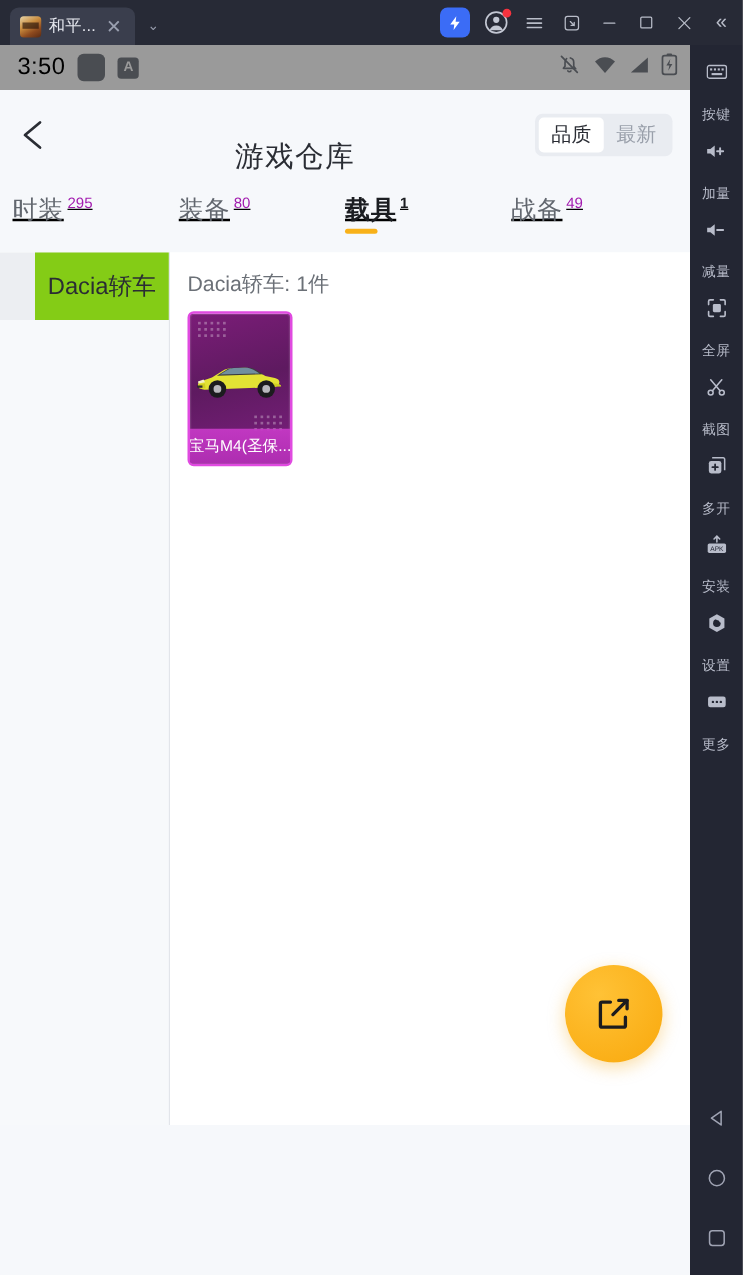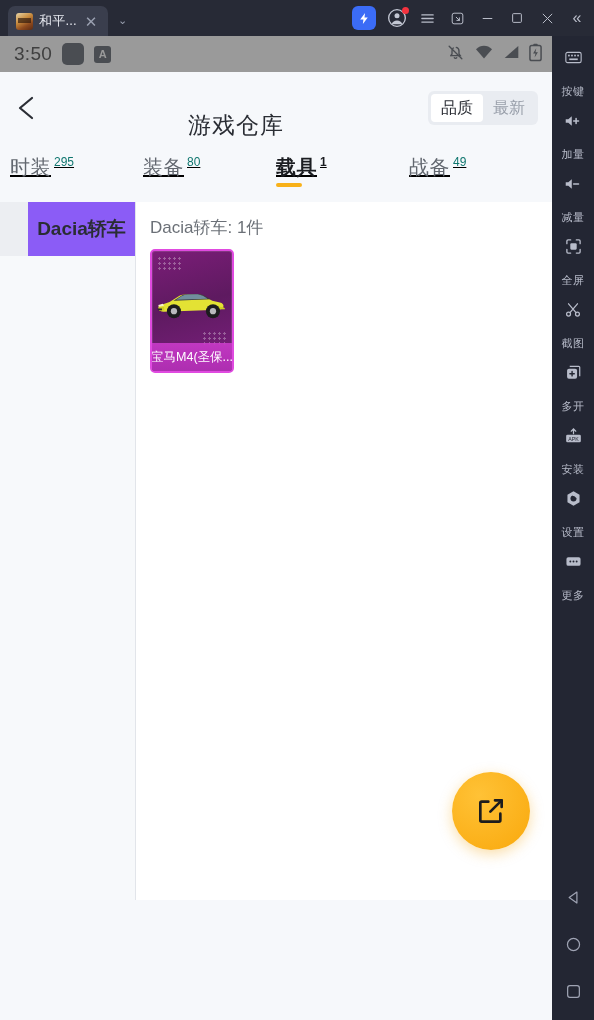--- a/index.html
+++ b/index.html
@@ -62,21 +62,21 @@
   .screen {
     position: absolute; left: 0; top: 36px; width: 552px; height: 984px;
     background: #f6f8fb; overflow: hidden;
   }
 
   
   .statusbar {
     height: 36px; background: #9a9a9a;
     display: flex; align-items: center; padding: 0 10px 0 14px; gap: 10px;
   }
-  .sb-time { color: #404040; font-size: 19px; letter-spacing: .3px; }
+  .sb-time { color: #000000; font-size: 19px; letter-spacing: .3px; }
   .sb-chip {
     width: 22px; height: 22px; border-radius: 5px; background: #4a4d52;
   }
   .sb-a {
     width: 17px; height: 17px; border-radius: 3px; background: #4a4d52;
     color: #9a9a9a; font-size: 11px; font-weight: bold;
     display: flex; align-items: center; justify-content: center;
   }
   .sb-right { margin-left: auto; display: flex; align-items: center; gap: 9px; }
 
@@ -104,41 +104,41 @@
   .tabbar {
     height: 58px; background: #f6f8fb;
     display: flex; align-items: flex-start; padding: 6px 10px 0 10px;
   }
   .cat-tab {
     flex: 1; display: flex; flex-direction: column; align-items: flex-start;
     position: relative; padding-top: 4px; text-decoration: underline;
   }
   .cat-tab-row { display: flex; align-items: flex-start; }
   .cat-name { font-size: 20px; color: #62676f; letter-spacing: .5px; }
-  .cat-count { font-size: 12px; color: #0f766e; margin-left: 3px; margin-top: 1px; }
+  .cat-count { font-size: 12px; color: #a21caf; margin-left: 3px; margin-top: 1px; }
   .cat-tab.active .cat-name { color: #1b1d21; font-weight: bold; }
   .cat-tab.active .cat-count { color: #1b1d21; font-weight: bold; }
   .cat-underline {
     position: absolute; bottom: -6px; width: 26px; height: 4px;
     background: #f8b119; border-radius: 2px;
   }
 
   
   .body-area {
     display: flex; height: 698px; background: #ffffff;
   }
   .side-list {
     width: 136px; background: #eceef2; flex: none;
     border-right: 1px solid #e2e5ea;
   }
   .side-item {
     height: 54px; display: flex; align-items: center; justify-content: center;
     font-size: 19px; color: #2a2d34;
   }
-  .side-item.active { background: #8b5cf6; font-weight: bold; margin-left: 28px; }
+  .side-item.active { background: #84cc16; font-weight: normal; margin-left: 28px; }
   .side-rest { background: #f7f9fb; height: 644px; }
 
   .content {
     flex: 1; background: #ffffff; padding: 14px 0 0 14px; position: relative;
   }
   .group-title { font-size: 17px; color: #6b7077; margin-bottom: 10px; }
   .grid { display: flex; flex-wrap: wrap; gap: 10px; }
 
   .item-card {
     width: 84px; height: 124px; border-radius: 5px;

